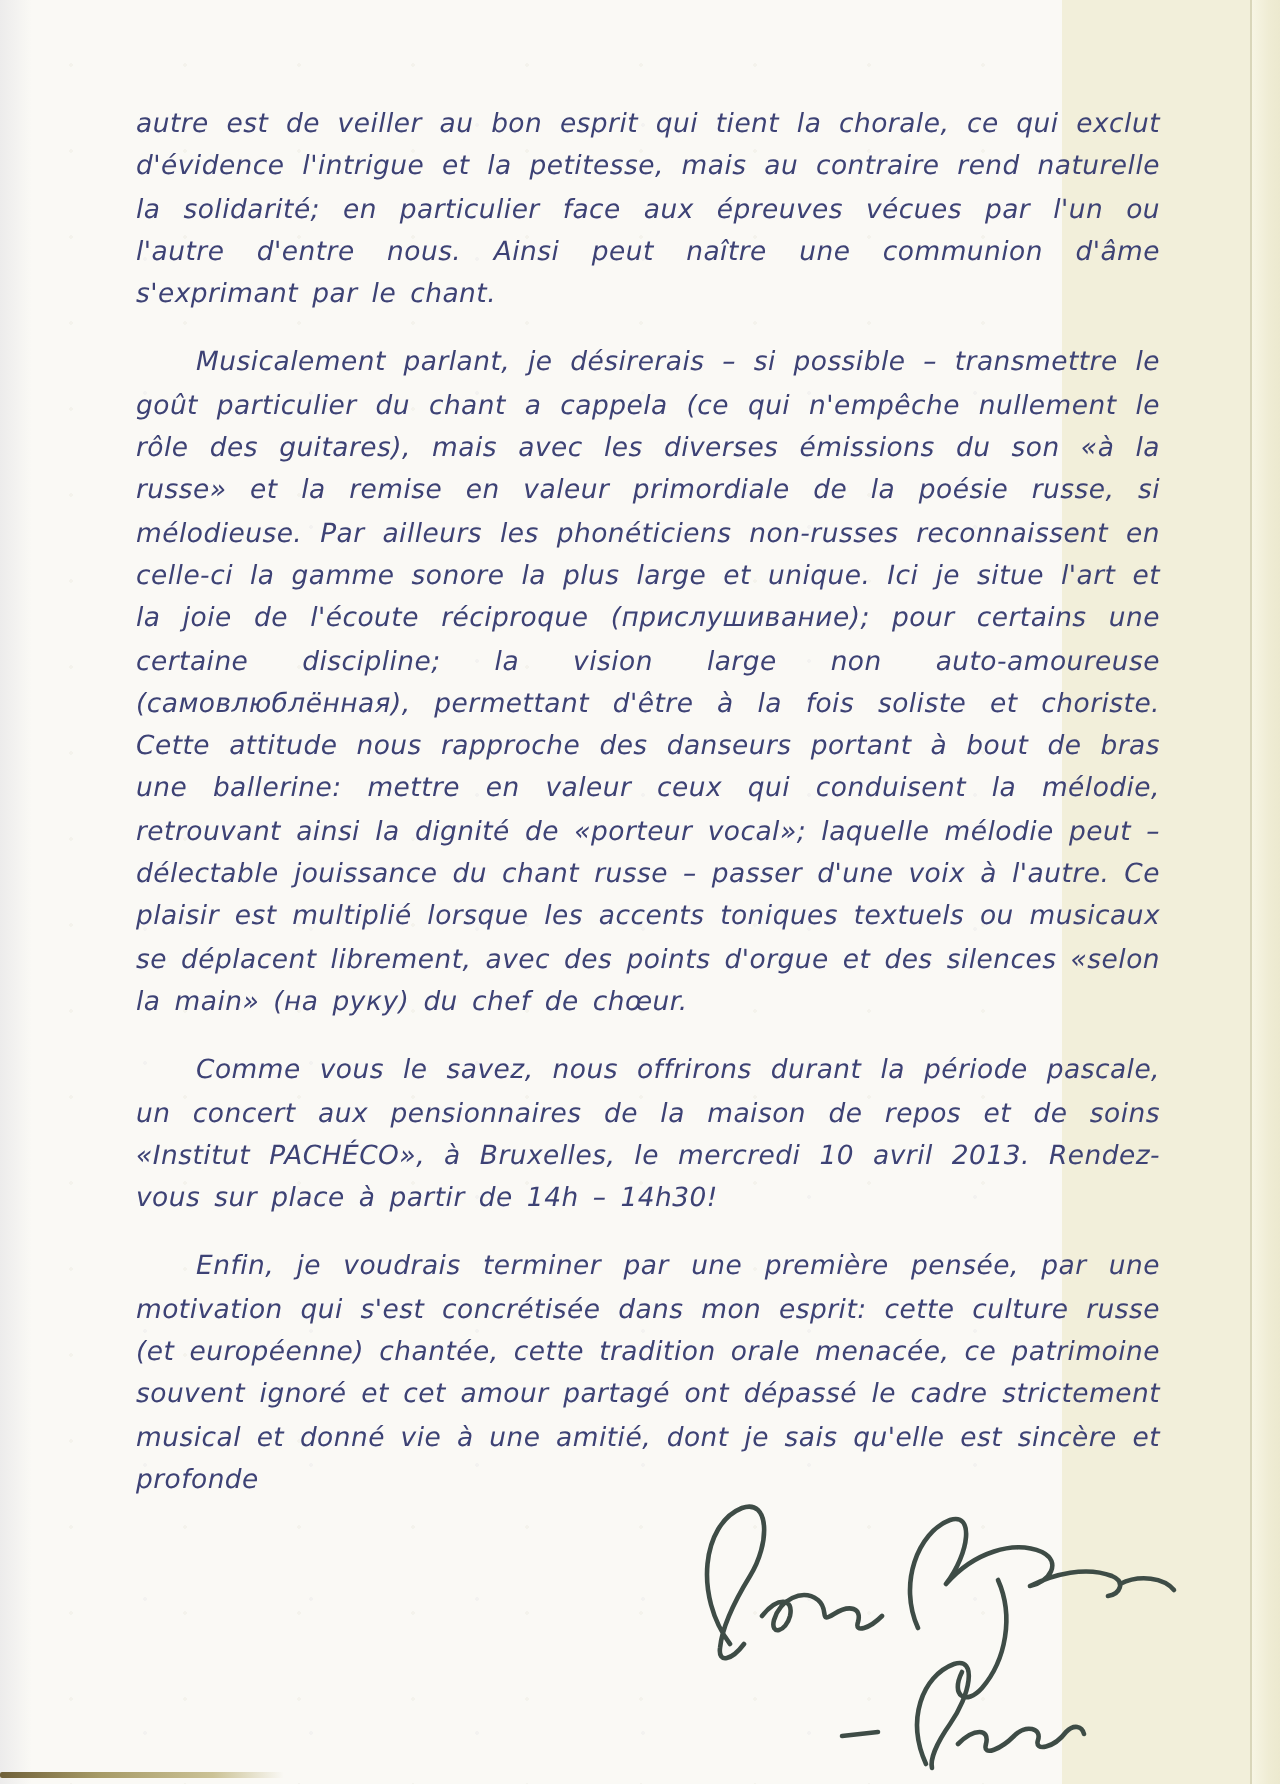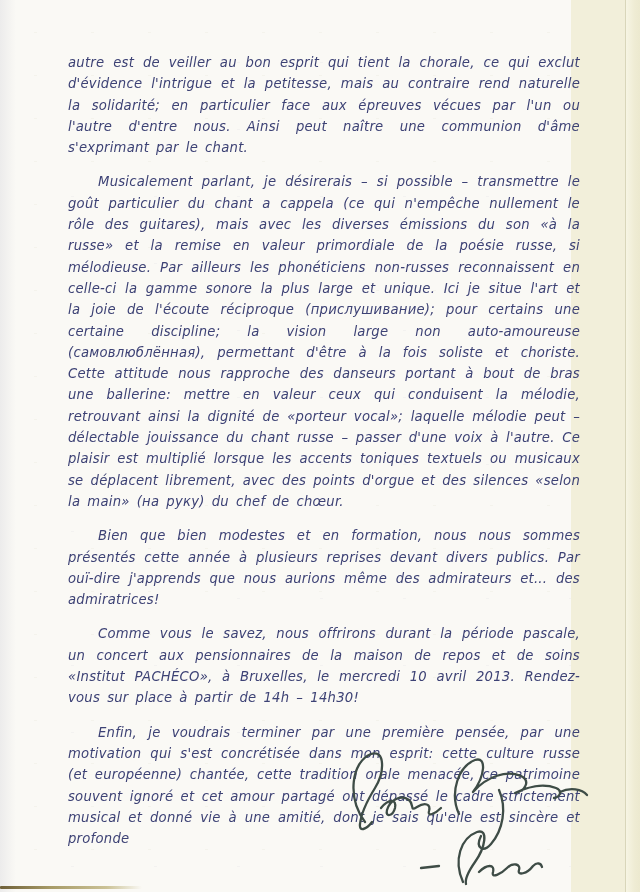--- a/index.html
+++ b/index.html
@@ -11,21 +11,21 @@
   *{margin:0;padding:0;box-sizing:border-box;}
   html,body{width:640px;height:892px;}
   body{
     position:relative;
     width:640px;height:892px;
     background:var(--strip);
     overflow:hidden;
     font-family:"DejaVu Sans",sans-serif;
   }
   .paper{
-    position:absolute;left:0;top:0;width:571px;height:892px;
+    position:absolute;left:0;top:0;width:531px;height:892px;
     background:var(--paper);
     background-image:
       radial-gradient(rgba(190,185,160,0.10) 1px, transparent 1.2px),
       radial-gradient(rgba(160,160,175,0.07) 1px, transparent 1.2px);
     background-size:57px 43px, 83px 67px;
     background-position:7px 11px, 31px 29px;
   }
   .left-shade{
     position:absolute;left:0;top:0;width:16px;height:892px;
     background:linear-gradient(90deg, rgba(165,165,185,0.16), rgba(165,165,185,0));
@@ -67,21 +67,20 @@
   }
 </style>
 </head>
 <body>
 
 <div class="paper">
 
   <div class="text-block">
     <p>autre est de veiller au bon esprit qui tient la chorale, ce qui exclut d'évidence l'intrigue et la petitesse, mais au contraire rend naturelle la solidarité; en particulier face aux épreuves vécues par l'un ou l'autre d'entre nous. Ainsi peut naître une communion d'âme s'exprimant par le chant.</p>
     <p class="indent">Musicalement parlant, je désirerais – si possible – transmettre le goût particulier du chant a cappela (ce qui n'empêche nullement le rôle des guitares), mais avec les diverses émissions du son «à la russe» et la remise en valeur primordiale de la poésie russe, si mélodieuse. Par ailleurs les phonéticiens non-russes reconnaissent en celle-ci la gamme sonore la plus large et unique. Ici je situe l'art et la joie de l'écoute réciproque (прислушивание); pour certains une certaine discipline; la vision large non auto-amoureuse (самовлюблённая), permettant d'être à la fois soliste et choriste. Cette attitude nous rapproche des danseurs portant à bout de bras une ballerine: mettre en valeur ceux qui conduisent la mélodie, retrouvant ainsi la dignité de «porteur vocal»; laquelle mélodie peut – délectable jouissance du chant russe – passer d'une voix à l'autre. Ce plaisir est multiplié lorsque les accents toniques textuels ou musicaux se déplacent librement, avec des points d'orgue et des silences «selon la main» (на руку) du chef de chœur.</p>
-    <p class="indent">Bien que bien modestes et en formation, nous nous sommes présentés cette année à plusieurs reprises devant divers publics. Par ouï-dire j'apprends que nous aurions même des admirateurs et... des admiratrices!</p>
     <p class="indent">Comme vous le savez, nous offrirons durant la période pascale, un concert aux pensionnaires de la maison de repos et de soins «Institut PACHÉCO», à Bruxelles, le mercredi 10 avril 2013. Rendez-vous sur place à partir de 14h – 14h30!</p>
     <p class="indent">Enfin, je voudrais terminer par une première pensée, par une motivation qui s'est concrétisée dans mon esprit: cette culture russe (et européenne) chantée, cette tradition orale menacée, ce patrimoine souvent ignoré et cet amour partagé ont dépassé le cadre strictement musical et donné vie à une amitié, dont je sais qu'elle est sincère et profonde</p>
 
   </div>
 
   <div class="signature" role="img" aria-label="Henri — Henri">
     <svg viewBox="0 0 285 142" xmlns="http://www.w3.org/2000/svg">
 
       <path d="M30,74 C12,50 16,14 36,6 c14,-5 14,18 4,34 c-8,13 -14,26 -15,36 c-1,8 6,6 12,-2"></path>
       <path d="M46,60 c8,-10 16,-9 14,0 c-2,8 -10,10 -8,2 c3,-10 14,-16 22,-10 c6,5 0,12 8,7 c8,-5 14,-3 12,4 c-2,6 6,3 12,-3"></path>

